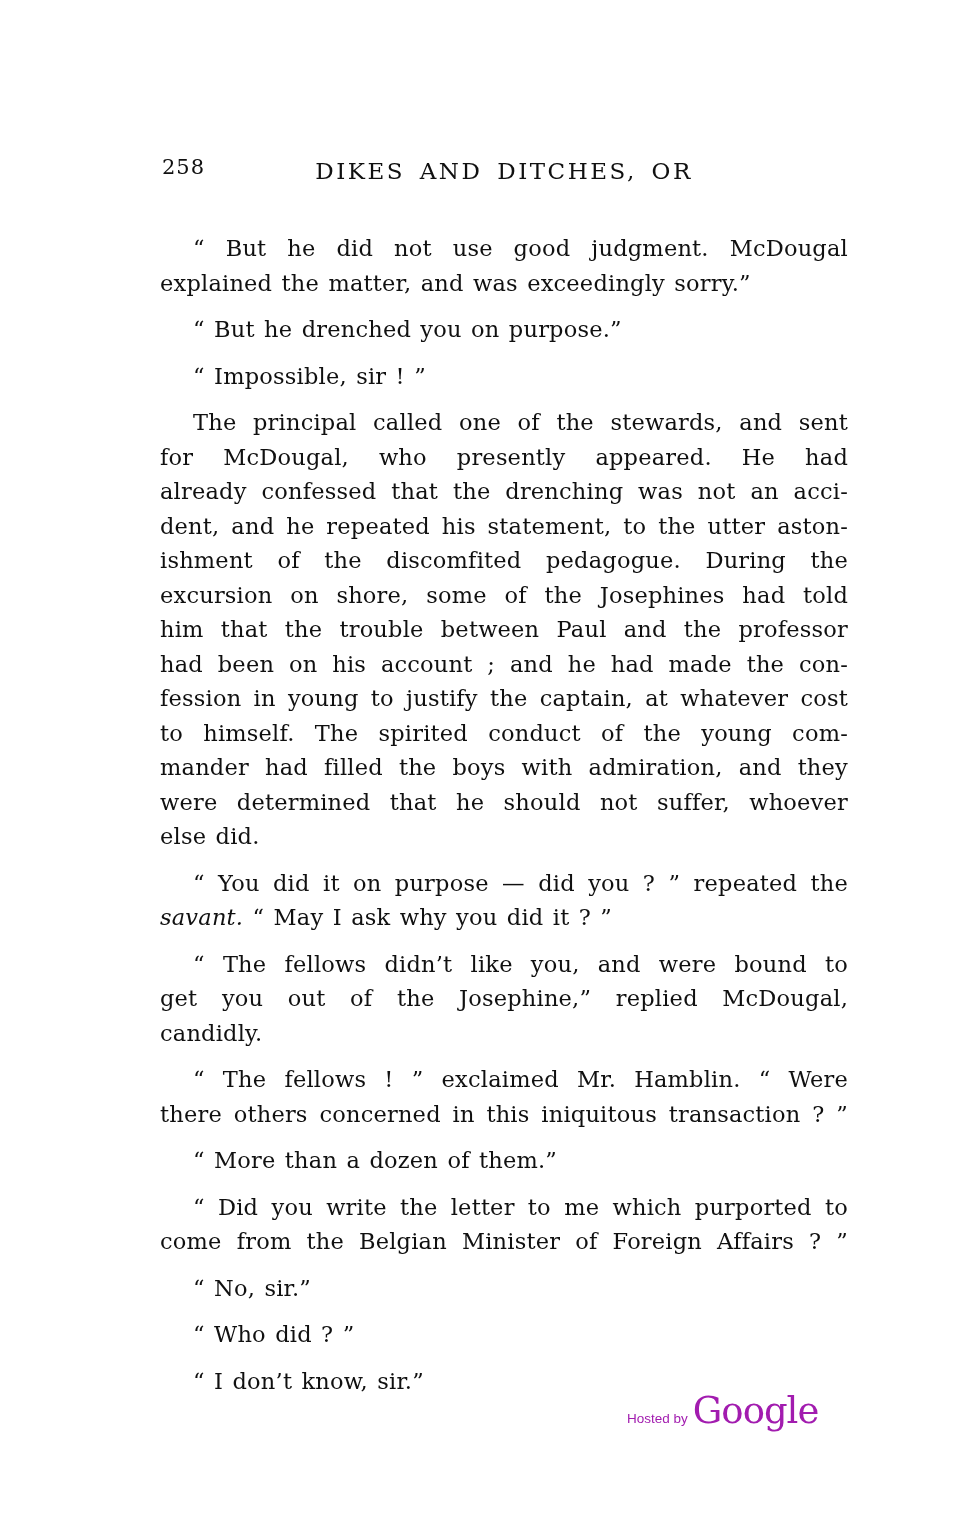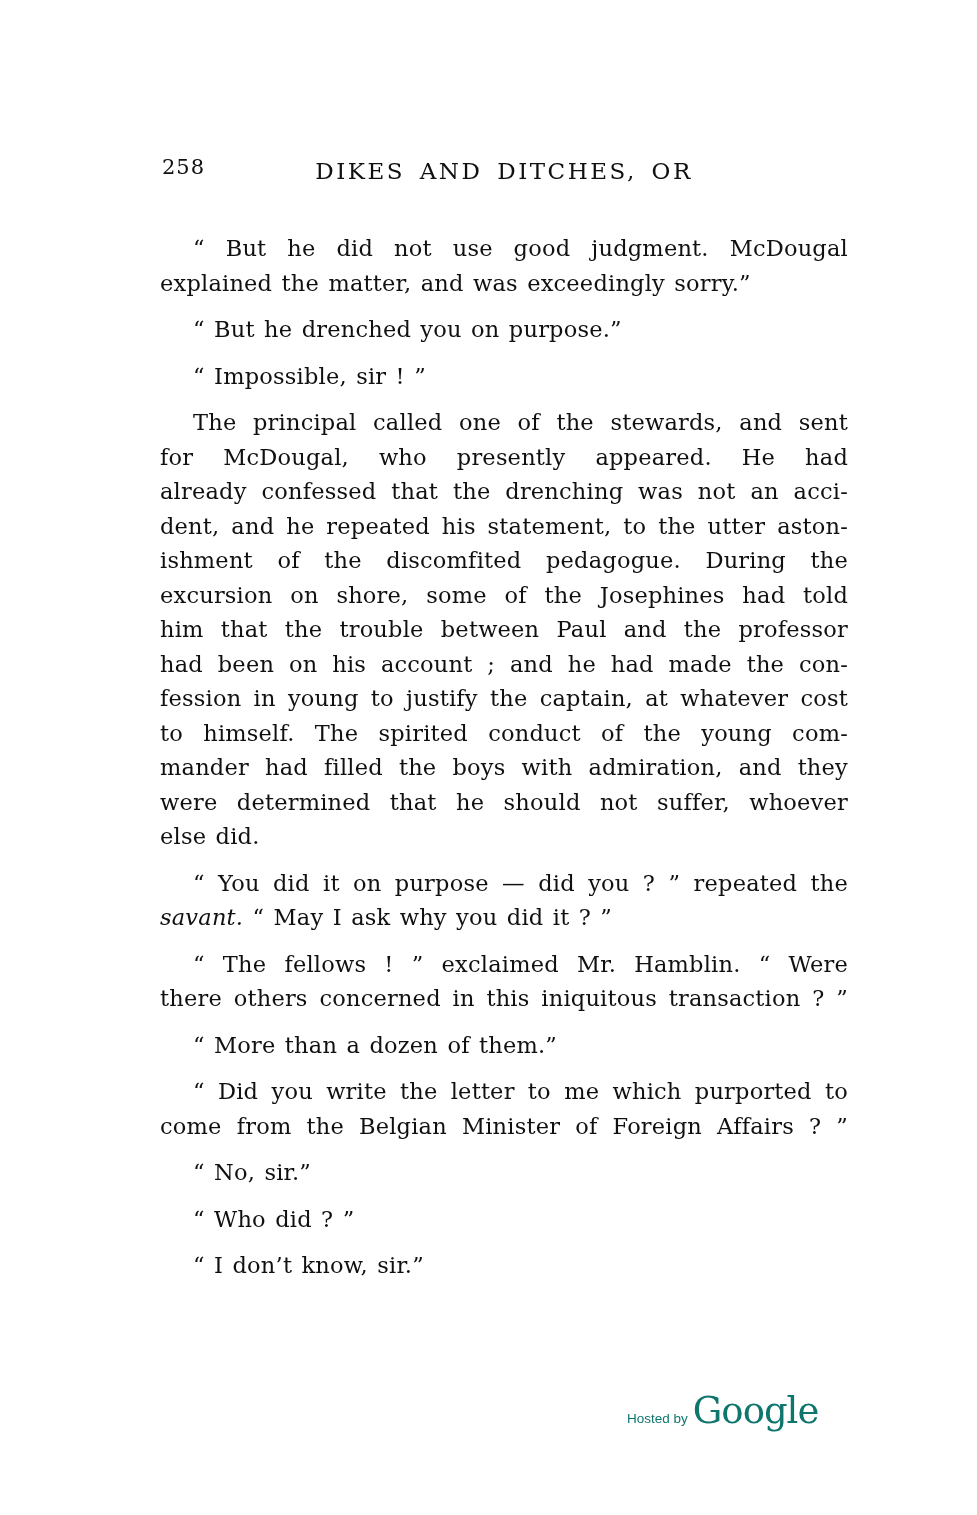--- a/index.html
+++ b/index.html
@@ -29,21 +29,21 @@
     letter-spacing:0.2px;word-spacing:2px;
   }
   .para{margin:0;padding:0;}
   .line{text-align:justify;text-align-last:justify;}
   .line.last{text-align-last:left;}
   .line.first{text-indent:33px;margin-top:12px;}
   .ital{font-style:italic;}
   .watermark{
     position:absolute;left:627px;top:1392px;
     display:flex;align-items:baseline;gap:5px;
-    color:#0f766e;white-space:nowrap;
+    color:#a21caf;white-space:nowrap;
   }
   .hosted{
     font-family:"Liberation Sans", sans-serif;
     font-size:13.5px;
   }
   .glogo{
     font-family:"DejaVu Serif", serif;
     font-size:37px;letter-spacing:-1px;line-height:1;
   }
 </style>
@@ -86,20 +86,25 @@
       <div class="line">mander had filled the boys with admiration, and they</div>
       <div class="line">were determined that he should not suffer, whoever</div>
       <div class="line last">else did.</div>
     </div>
 
     <div class="para">
       <div class="line first">“ You did it on purpose — did you ? ” repeated the</div>
       <div class="line last"><span class="ital">savant.</span><span>  “ May I ask why you did it ? ”</span></div>
     </div>
 
+    <div class="para">
+      <div class="line first">“ The fellows didn’t like you, and were bound to</div>
+      <div class="line">get you out of the Josephine,” replied McDougal,</div>
+      <div class="line last">candidly.</div>
+    </div>
 
     <div class="para">
       <div class="line first">“ The fellows ! ” exclaimed Mr. Hamblin.  “ Were</div>
       <div class="line">there others concerned in this iniquitous transaction ? ”</div>
     </div>
 
     <div class="para">
       <div class="line first last">“ More than a dozen of them.”</div>
     </div>
 

